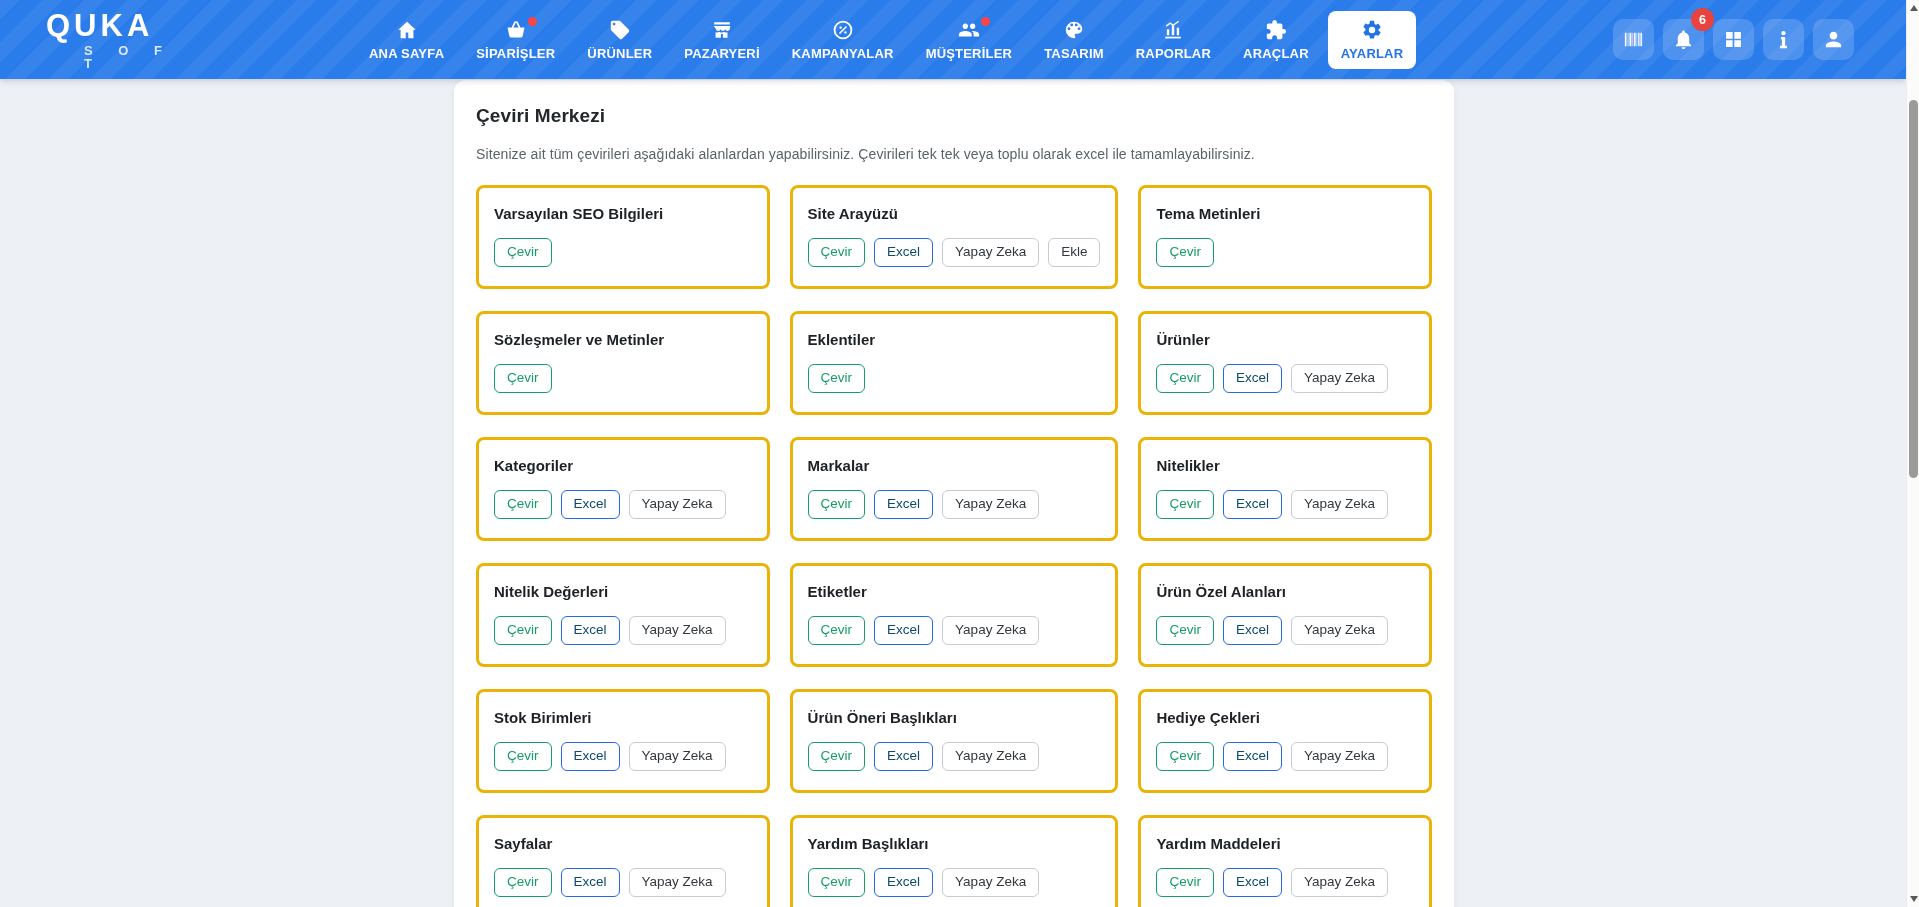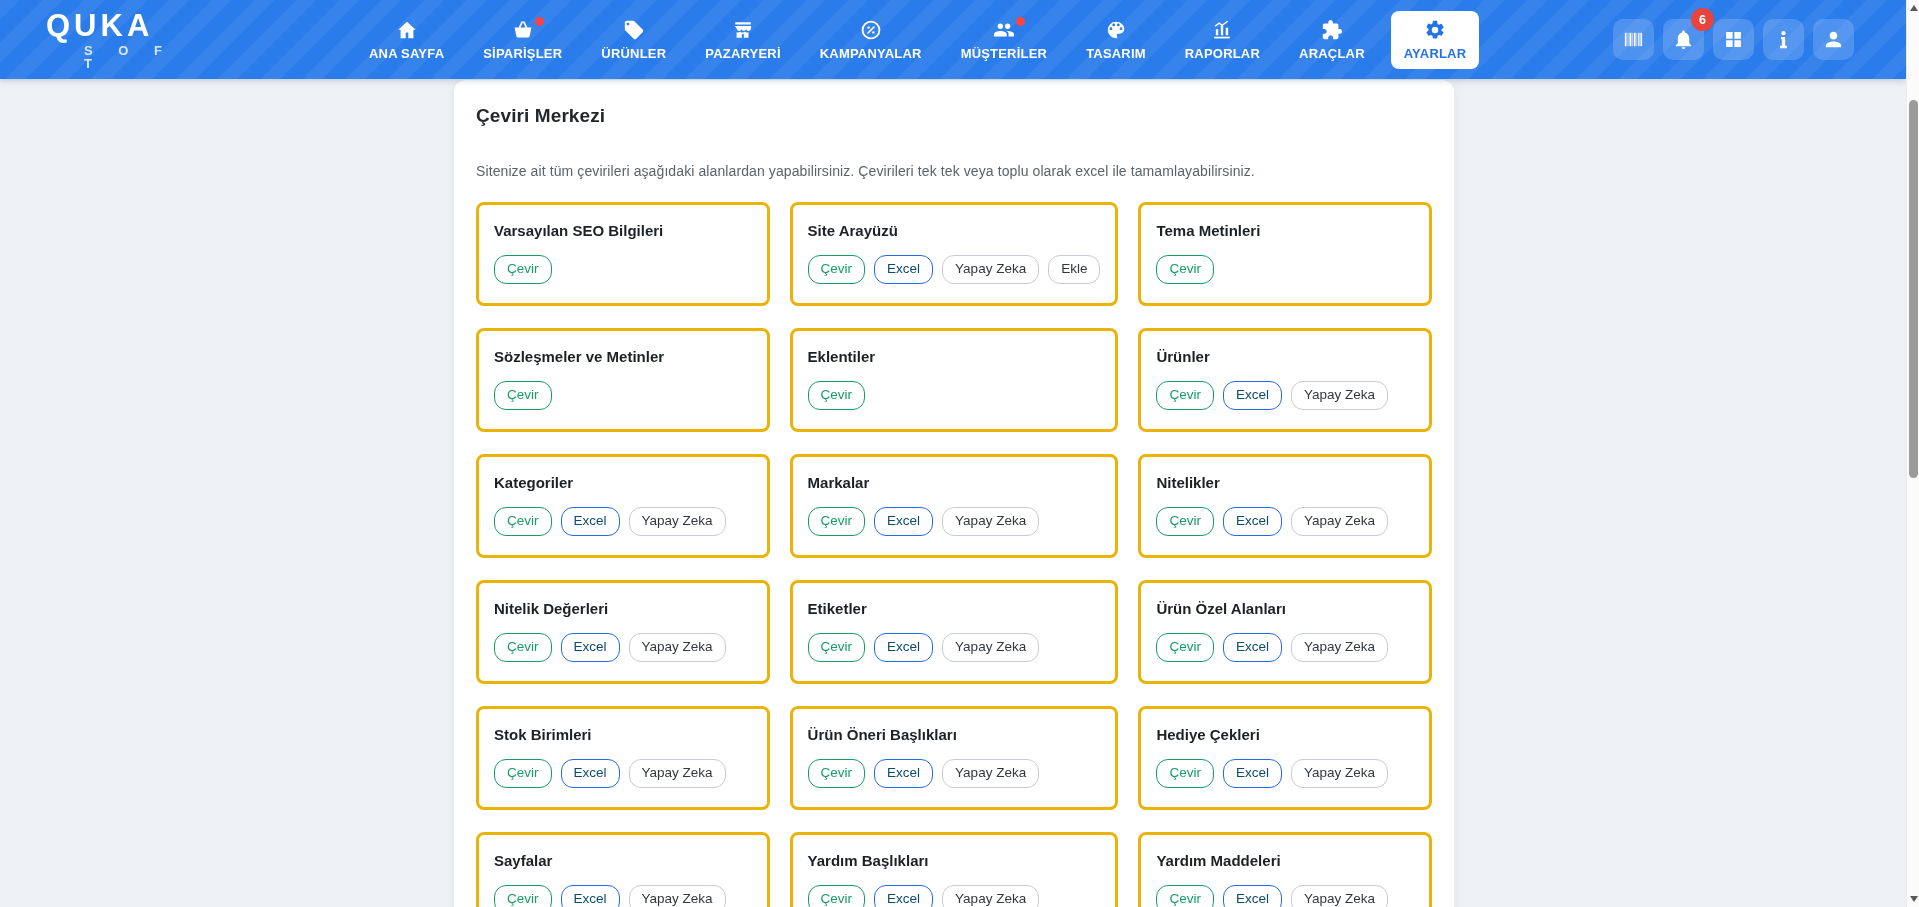--- a/index.html
+++ b/index.html
@@ -11,21 +11,21 @@
     position:absolute; top:0; left:0; width:1906px; height:79px;
     background:#2a7ceb;
     background-image:repeating-linear-gradient(135deg, rgba(255,255,255,0.055) 0 14px, rgba(255,255,255,0) 14px 30px);
     display:flex; align-items:center; z-index:20;
     box-shadow:0 2px 6px rgba(20,40,80,.18);
   }
   .logo { margin-left:46px; width:160px; color:#fff; line-height:1; user-select:none; }
   .logo .brand { font-size:31px; font-weight:700; letter-spacing:4px; }
   .logo .brand-sub { display:block; font-size:13px; font-weight:700; letter-spacing:11px; color:#d9e8ff; margin-top:3px; padding-left:38px; }
 
-  .nav-menu { display:flex; align-items:center; gap:13px; margin-left:150px; height:100%;text-align:center; }
+  .nav-menu { display:flex; align-items:center; gap:6px; margin-left:150px; height:100%;text-align:center; }
   .nav-item {
     display:flex; flex-direction:column; align-items:center; justify-content:center;
     gap:5px; padding:0 13px; height:58px; border-radius:8px;
     color:#fff; cursor:pointer; position:relative;
   }
   .nav-item.active { background:#fff; color:#2473e6; }
   .nav-label { font-size:13px; font-weight:700; letter-spacing:.2px; white-space:nowrap; }
   .icn { position:relative; width:22px; height:22px; display:inline-flex; align-items:center; justify-content:center; }
   .icn svg { width:22px; height:22px; display:block; }
   .dot { position:absolute; top:-2px; right:-10px; width:9px; height:9px; border-radius:50%; background:#fb4545; }
@@ -44,28 +44,28 @@
   }
 
   
   .main-panel {
     position:absolute; left:454px; top:80px; width:1000px; height:834px;
     background:#fff; border-radius:12px 12px 0 0;
     box-shadow:0 2px 10px rgba(30,45,70,.06);
     padding:25px 22px; overflow:hidden;
   }
   .page-title { font-size:19px; font-weight:600; color:#23272b; letter-spacing:.1px; }
-  .page-subtitle { margin-top:36px; font-size:14px; color:#5b636a; letter-spacing:.1px; }
+  .page-subtitle { margin-top:19px; font-size:14px; color:#5b636a; letter-spacing:.1px; }
 
   .cards-grid { margin-top:23px; display:grid; grid-template-columns:repeat(3,1fr); column-gap:20px; row-gap:22px; }
   .card { border:3px solid #eab308; border-radius:8px; background:#fff; height:104px; padding:17px 15px; }
   .card-title { font-size:15px; font-weight:600; color:#1d2125; }
   .btn-row { margin-top:16px; display:flex; gap:9px; }
   .btn {
-    background:#fff; border:1px solid; border-radius:12px;
+    background:#fff; border:1px solid; border-radius:6px;
     font-family:"Liberation Sans",sans-serif; font-size:13.5px; font-weight:500;
     padding:5px 12px; cursor:pointer; line-height:1.25; white-space:nowrap;
   }
   .btn-green { color:#169d66; border-color:#169d66; }
   .btn-blue  { color:#0c4a6e; border-color:#2569e8; }
   .btn-gray  { color:#33383d; border-color:#c6ccd2; }
 
   
   .scrollbar {
     position:absolute; top:0; right:0; width:13px; height:907px;

